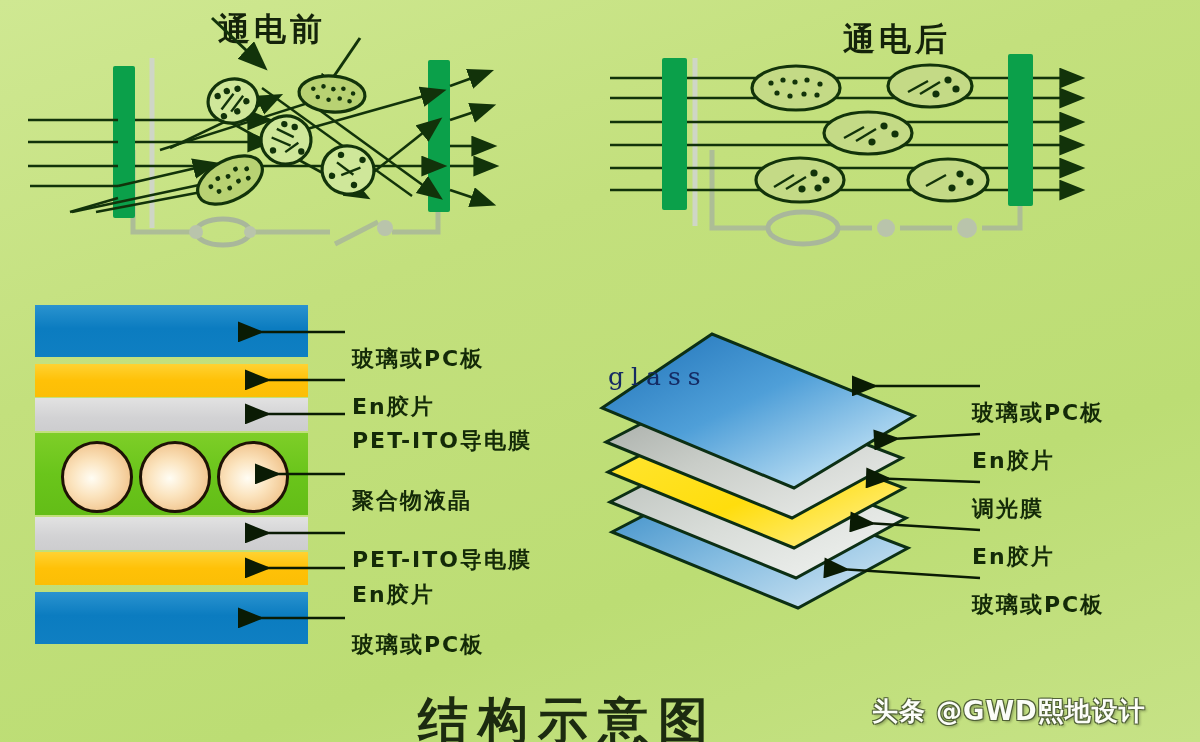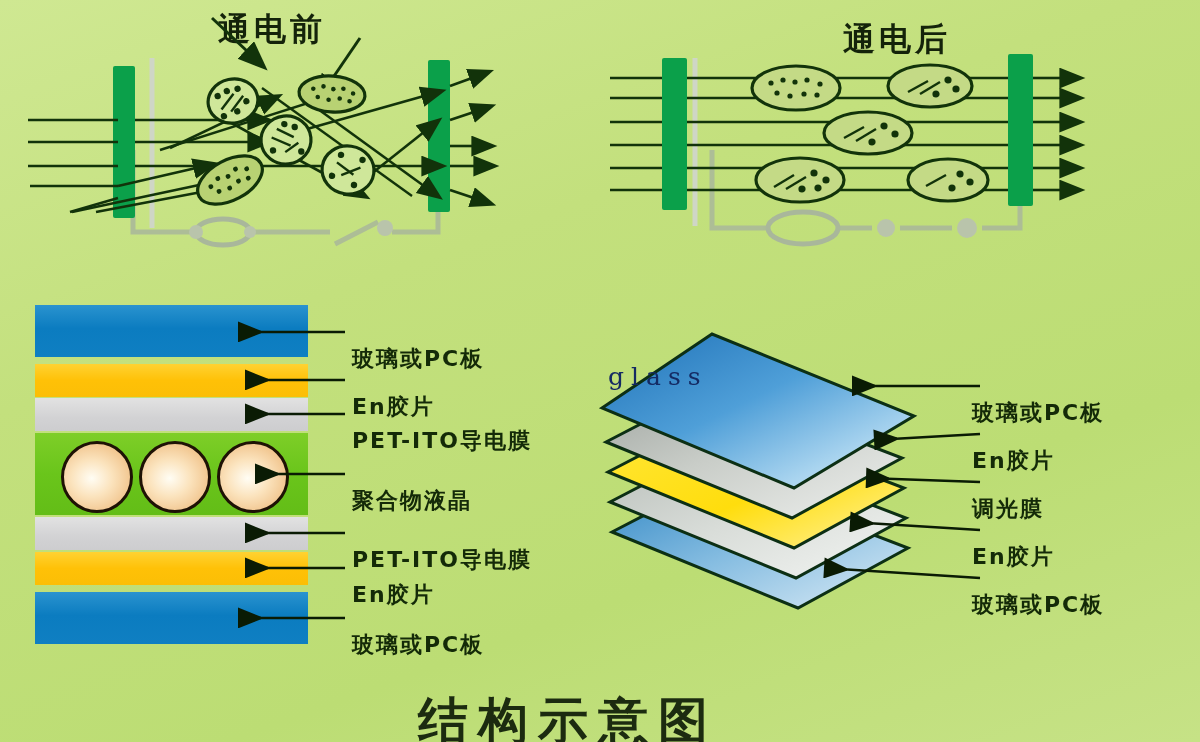--- a/index.html
+++ b/index.html
@@ -452,14 +452,15 @@
 
     <div class="abs callout" style="left:392px;top:74px;">玻璃或PC板</div>
     <div class="abs callout" style="left:392px;top:122px;">En胶片</div>
     <div class="abs callout" style="left:392px;top:170px;">调光膜</div>
     <div class="abs callout" style="left:392px;top:218px;">En胶片</div>
     <div class="abs callout" style="left:392px;top:266px;">玻璃或PC板</div>
   </div>
 
   <div class="abs bottom-title" style="left:418px;top:688px;">结构示意图</div>
 
+  <div class="abs watermark" style="left:872px;top:694px;">头条 @GWD熙地设计</div>
 
 </div>
 
 </body></html>

